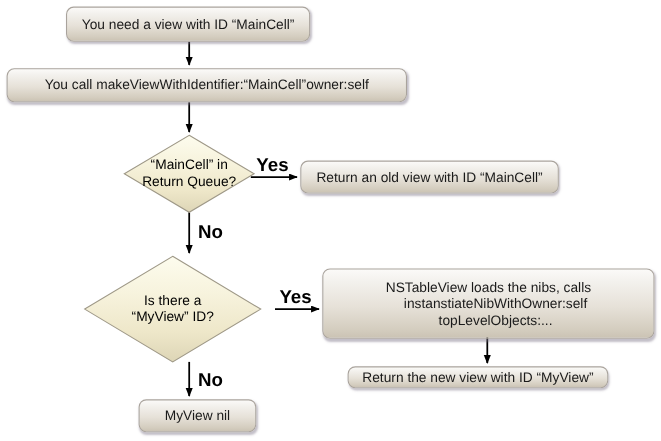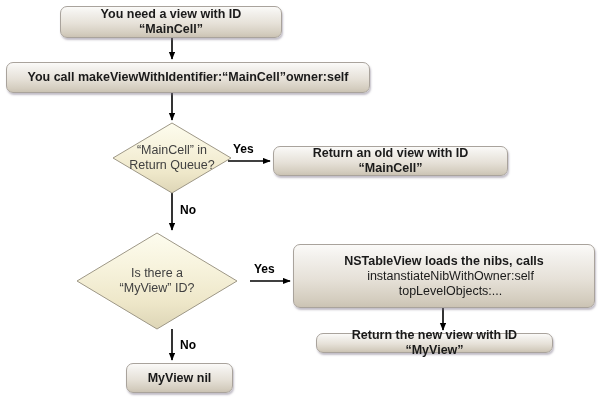--- a/index.html
+++ b/index.html
@@ -33,21 +33,21 @@
     box-shadow: 1px 2px 2px rgba(120,110,130,0.45);
     display: flex;
     align-items: center;
     justify-content: center;
     text-align: center;
     color: #1a1a1a;
     font-size: 12.5px;
     line-height: 15px;
     padding: 2px 8px;
   }
-  .node-box .txt { display: block; font-weight: bold; }
+  .node-box .txt { display: block; }
   .node-box .txt2 { display: block; margin-left: 13px; }
 
   
   .diamond-wrap {
     position: absolute;
   }
   .diamond-wrap svg {
     position: absolute;
     left: 0;
     top: 0;
@@ -59,32 +59,32 @@
     top: 0;
     width: 100%;
     height: 100%;
     display: flex;
     flex-direction: column;
     align-items: center;
     justify-content: center;
     text-align: center;
     font-size: 12.5px;
     line-height: 15px;
-    color: #404040;
+    color: #000000;
     pointer-events: none;
   }
 
   
   .conn {
     position: absolute;
     overflow: visible;
   }
   .edge-label {
     position: absolute;
-    font-size: 12px;
+    font-size: 17px;
     font-weight: bold;
     color: #000000;
     line-height: 13px;
     white-space: nowrap;
   }
 </style>
 </head>
 <body>
 
 <div id="canvas">

